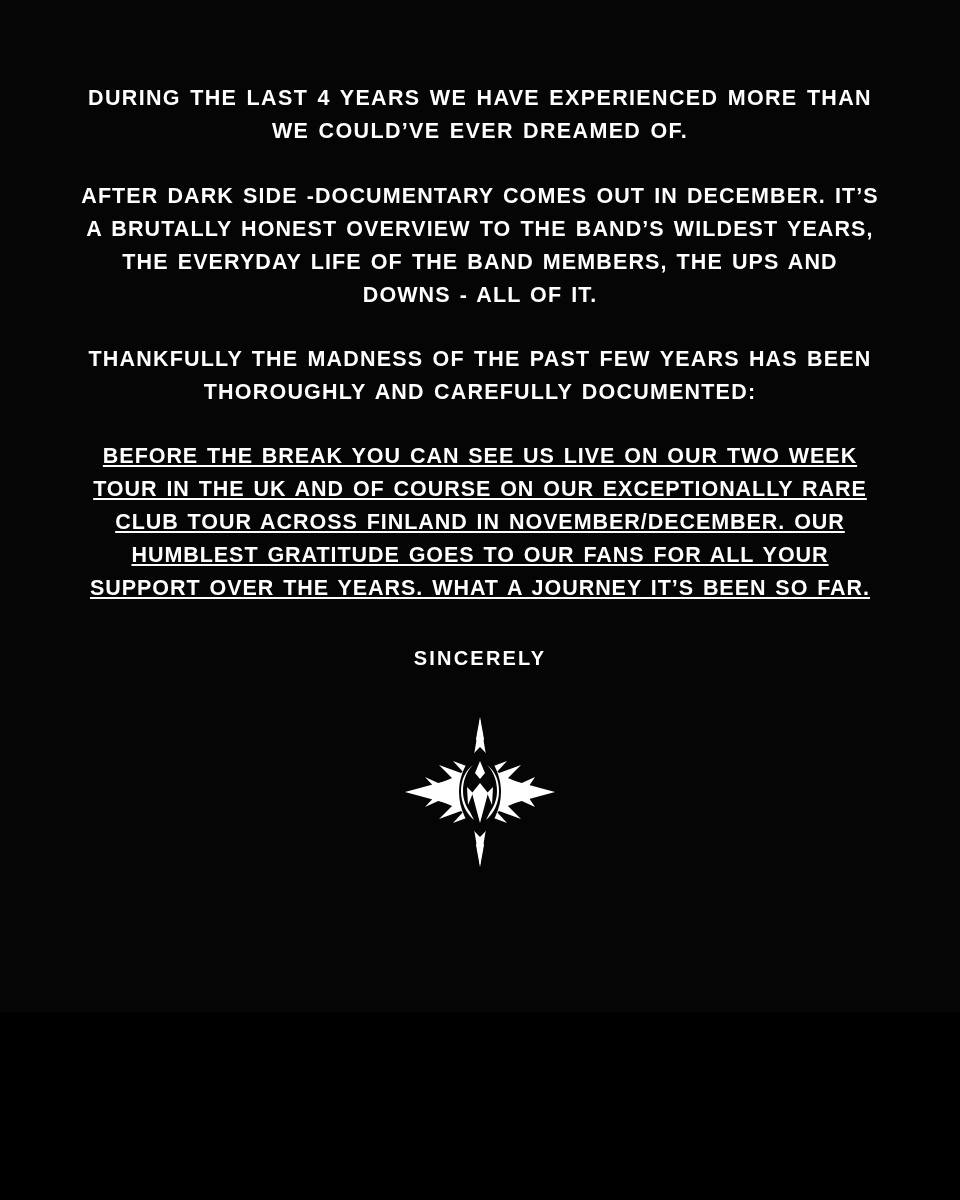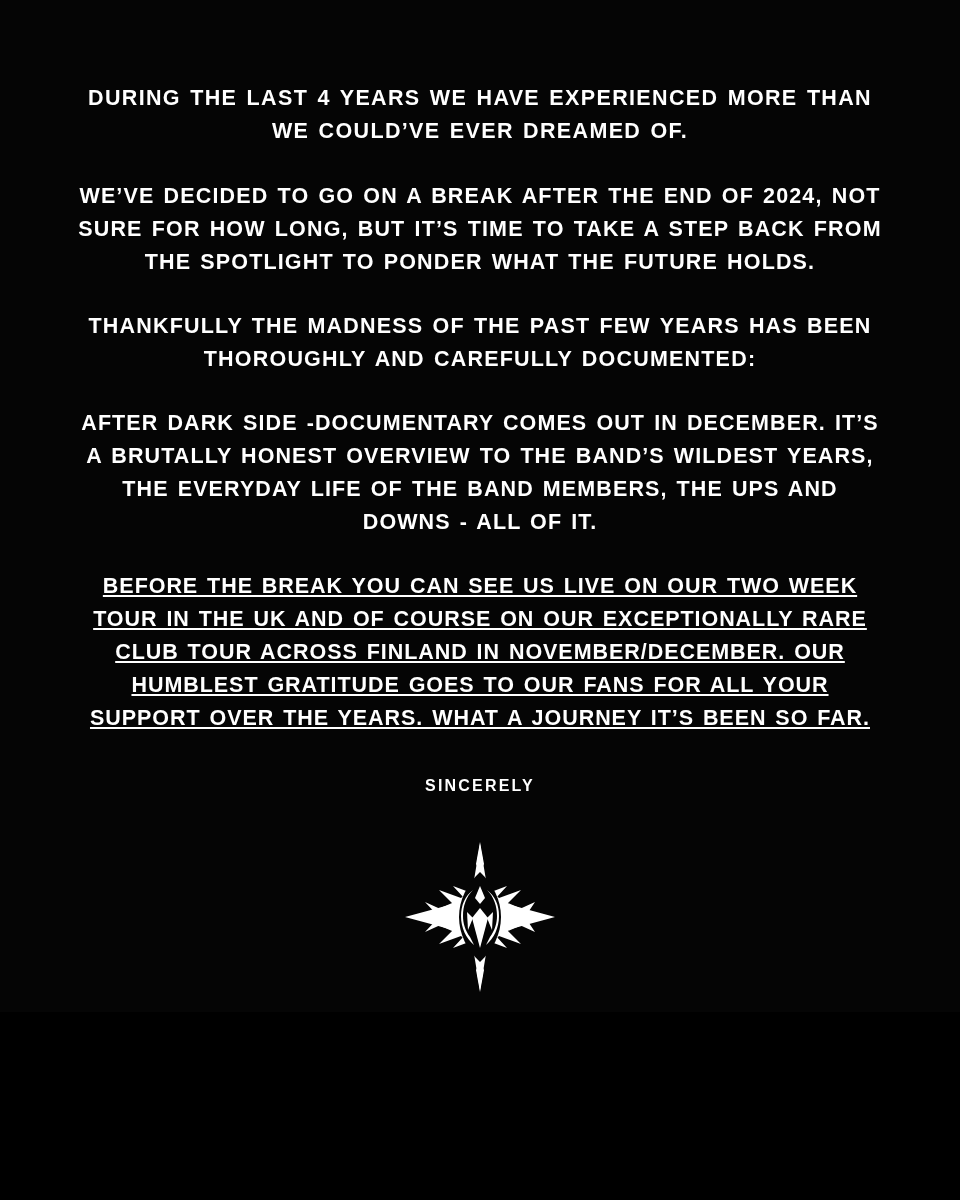--- a/index.html
+++ b/index.html
@@ -40,21 +40,21 @@
   .para.p2 { letter-spacing: 1.1px; }
   .para.p3 { letter-spacing: 1.15px; }
   .para.p4 { letter-spacing: 1.2px; }
   .para.p5 { letter-spacing: 1.1px; }
   .para.p6 { letter-spacing: 0.95px; margin-bottom: 28px; text-decoration: underline; }
   .signoff {
     width: 100%;
     color: #ffffff;
     font-family: "Liberation Sans", sans-serif;
     font-weight: bold;
-    font-size: 16px;
+    font-size: 20px;
     letter-spacing: 2.2px;
     text-align: center;
     text-transform: uppercase;
     margin: 14px 0 0 0;
   }
   .logo-wrap {
     margin-top: 42px;
     width: 190px;
     height: 160px;
     display: flex;
@@ -62,23 +62,22 @@
     justify-content: center;
   }
   .logo-wrap svg { display: block; }
 </style>
 </head>
 <body>
 
 <div class="statement">
 
   <p class="para p1">During the last 4 years we have experienced more than we could’ve ever dreamed of.</p>
-  <p class="para p3">We’ve decided to go on a break after the end of 2024, not sure for how long, but it’s time to take a step back from the spotlight to ponder what the future holds.</p>
+  <p class="para p5">After Dark Side -documentary comes out in December. It’s a brutally honest overview to the band’s wildest years, the everyday life of the band members, the ups and downs - all of it.</p>
   <p class="para p4">Thankfully the madness of the past few years has been thoroughly and carefully documented:</p>
-  <p class="para p5">After Dark Side -documentary comes out in December. It’s a brutally honest overview to the band’s wildest years, the everyday life of the band members, the ups and downs - all of it.</p>
   <p class="para p6">Before the break you can see us live on our two week tour in the UK and of course on our exceptionally rare club tour across Finland in November/December. Our humblest gratitude goes to our fans for all your support over the years. What a journey it’s been so far.</p>
 
   <div class="signoff">Sincerely</div>
 
   <div class="logo-wrap">
     <svg width="170" height="150" viewBox="0 0 170 150" aria-hidden="true">
       <g fill="#ffffff">
         <path d="M85 2 L92 44 L104 56 L126 48 L112 62 L160 75 L112 88 L126 102 L104 94 L92 106 L85 148 L78 106 L66 94 L44 102 L58 88 L10 75 L58 62 L44 48 L66 56 L78 44 Z"></path>
         <path d="M85 10 L88 40 L96 50 L112 44 L101 56 L146 75 L101 94 L112 106 L96 100 L88 110 L85 140 L82 110 L74 100 L58 106 L69 94 L24 75 L69 56 L58 44 L74 50 L82 40 Z" fill="#ffffff"></path>
         <path d="M30 60 L52 70 L40 75 L52 80 L30 90 L44 75 Z"></path>

